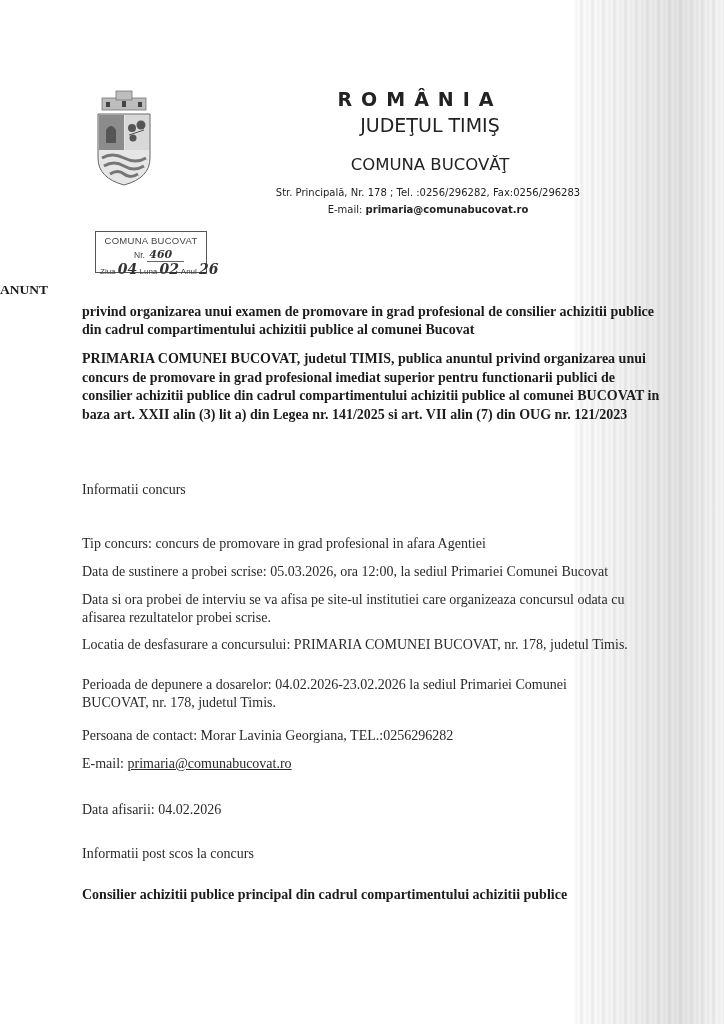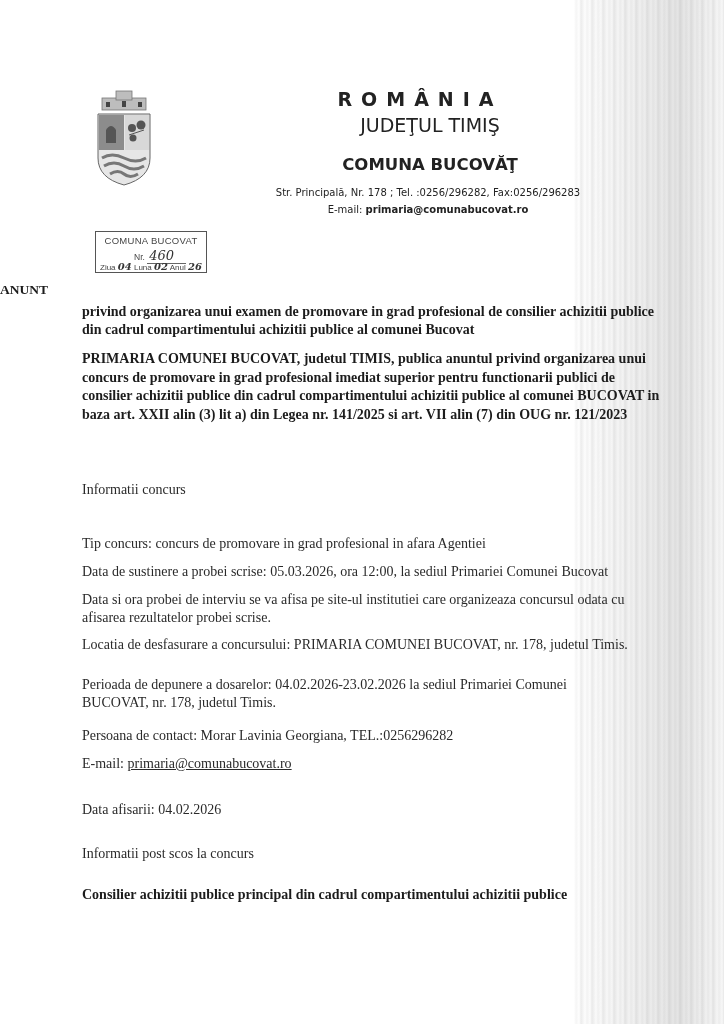--- a/index.html
+++ b/index.html
@@ -11,35 +11,35 @@
       position: absolute; top: 0; right: 0; width: 150px; height: 1024px;
       background:
         repeating-linear-gradient(90deg, rgba(0,0,0,0) 0px, rgba(0,0,0,0.04) 2px, rgba(0,0,0,0) 5px, rgba(0,0,0,0.07) 7px, rgba(0,0,0,0) 11px),
         linear-gradient(90deg, rgba(255,255,255,0) 0%, rgba(200,200,200,0.25) 40%, rgba(180,180,180,0.35) 70%, rgba(220,220,220,0.2) 100%);
       pointer-events: none;
     }
     .crest { position: absolute; left: 92px; top: 88px; width: 64px; height: 100px; }
     .hdr { position: absolute; left: 220px; width: 400px; text-align: center; font-family: "DejaVu Sans", sans-serif; color: #222; }
     .hdr-country { top: 88px; font-size: 19px; font-weight: bold; letter-spacing: 9px; }
     .hdr-county { top: 114px; font-size: 19px; left: 230px; }
-    .hdr-commune { top: 155px; font-size: 16.5px; font-weight: bold; left: 230px; }
+    .hdr-commune { top: 155px; font-size: 16.5px; font-weight: normal; left: 230px; }
     .hdr-address { top: 187px; font-size: 10px; left: 248px; width: 360px; }
     .hdr-email { top: 204px; font-size: 10px; left: 248px; width: 360px; }
     .hdr-email b { font-weight: bold; }
 
     .stamp {
       position: absolute; left: 95px; top: 231px; width: 112px; height: 42px;
       border: 1.5px solid #555; font-family: "Liberation Sans", sans-serif; color: #444;
       font-size: 9px; box-sizing: border-box;
     }
     .stamp-title { position: absolute; top: 3px; left: 0; width: 100%; text-align: center; font-size: 9.5px; letter-spacing: 0.3px; }
     .stamp-nr { position: absolute; top: 16px; left: 38px; font-size: 8.5px; }
-    .stamp-nr .hw { font-family: "DejaVu Serif", serif; font-style: italic; color: #333; font-size: 13px; border-bottom: 1px solid #666; padding: 0 12px 0 2px; }
+    .stamp-nr .hw { font-family: "DejaVu Serif", serif; font-style: italic; color: #333; font-size: 11px; border-bottom: 1px solid #666; padding: 0 12px 0 2px; font-weight: bold; }
     .stamp-row { position: absolute; top: 29px; left: 4px; font-size: 8px; white-space: nowrap; }
-    .stamp-row .hw { font-family: "DejaVu Serif", serif; font-style: italic; font-weight: bold; color: #333; font-size: 10px; }
+    .stamp-row .hw { font-family: "DejaVu Serif", serif; font-style: italic; font-weight: bold; color: #333; font-size: 14px; }
 
     .title { position: absolute; left: 0; width: 724px; top: 282px; font-size: 13.5px; font-weight: bold; }
     .subtitle { position: absolute; left: 82px; width: 580px; text-align: left; top: 303px; font-size: 14px; font-weight: bold; line-height: 18px; }
     .intro { position: absolute; left: 82px; width: 580px; top: 350px; font-size: 14px; font-weight: bold; line-height: 18.5px; }
 
     .p { position: absolute; left: 82px; width: 590px; font-size: 14px; line-height: 18px; color: #2a2a2a; }
     .email-link { text-decoration: underline; color: #2a2a2a; }
     .final { position: absolute; left: 82px; top: 887px; font-size: 14px; font-weight: bold; white-space: nowrap; }
   </style>
 </head>

